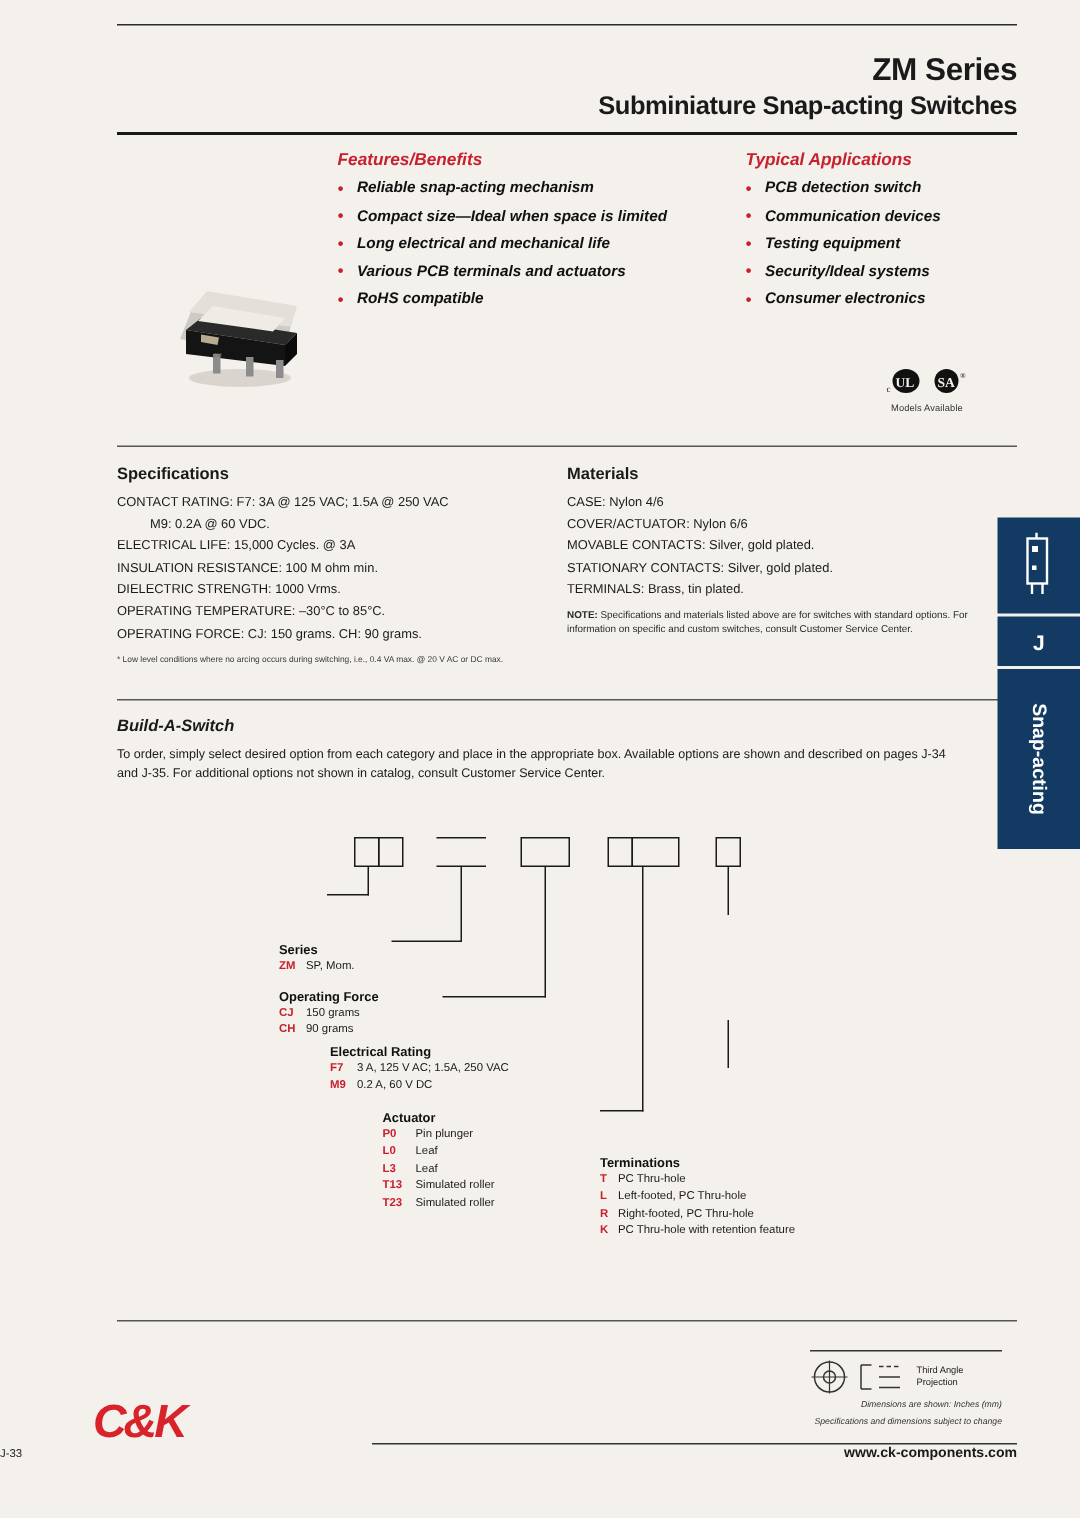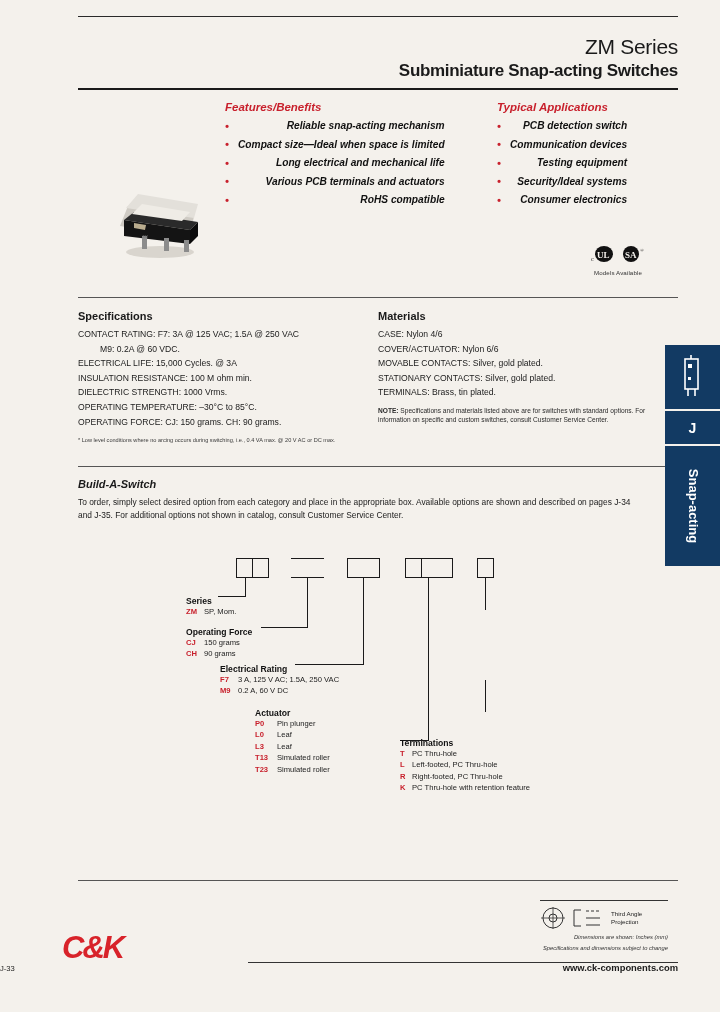--- a/index.html
+++ b/index.html
@@ -15,34 +15,34 @@
 
   
   .rule-top{position:absolute;left:78px;right:42px;top:16px;border-top:1px solid #2a2a2a;}
   .rule-under-title{position:absolute;left:78px;right:42px;top:88px;border-top:2px solid #1a1a1a;}
   .rule-under-hero{position:absolute;left:78px;right:42px;top:297px;border-top:1px solid #555;}
   .rule-under-specs{position:absolute;left:78px;right:42px;top:466px;border-top:1px solid #555;}
   .rule-under-bas{position:absolute;left:78px;right:42px;top:880px;border-top:1px solid #555;}
 
   
   .title-wrap{position:absolute;right:42px;top:34px;text-align:right;}
-  .title-1{font-size:21px;font-weight:normal;letter-spacing:-0.3px;line-height:26px;}
+  .title-1{font-size:21px;font-weight:bold;letter-spacing:-0.3px;line-height:26px;}
   .title-2{font-size:17px;font-weight:bold;letter-spacing:-0.3px;line-height:22px;}
 
   
   .col-head{
     color:#c8202c;font-style:italic;font-weight:bold;font-size:11.5px;
     position:absolute;
   }
   .feat-head{left:225px;top:101px;}
   .app-head{left:497px;top:101px;}
   ul.bullets{list-style:none;margin:0;padding:0;position:absolute;}
   ul.bullets li{
     font-style:italic;font-weight:bold;font-size:10.2px;line-height:18.6px;
-    padding-left:13px;position:relative;white-space:nowrap;color:#111;text-align:right;
+    padding-left:13px;position:relative;white-space:nowrap;color:#111;
   }
   ul.bullets li:before{
     content:"\2022";color:#c8202c;position:absolute;left:0;top:-0.5px;font-size:11px;
   }
   .feat-list{left:225px;top:117px;}
   .app-list{left:497px;top:117px;}
 
   
   .photo{position:absolute;left:98px;top:168px;width:120px;height:98px;}
   .photo svg{display:block;}
@@ -83,21 +83,21 @@
   .bas-intro{position:absolute;left:78px;top:496px;width:560px;font-size:8.4px;line-height:13.2px;color:#1b1b1b;}
 
   .boxes{position:absolute;left:0;top:558px;}
   .bx{position:absolute;border:1.3px solid #1a1a1a;height:20px;box-sizing:border-box;}
   .bx.nb{border-top:1.3px solid #1a1a1a;border-bottom:1.3px solid #1a1a1a;border-left:none;border-right:none;}
 
   .ln{position:absolute;background:#1a1a1a;}
   .ln.v{width:1.2px;}
   .ln.h{height:1.2px;}
 
-  .cat{position:absolute;}
+  .cat{position:absolute;margin-top:32px;}
   .cat-title{font-size:8.6px;font-weight:bold;color:#111;white-space:nowrap;}
   .opt{font-size:7.6px;line-height:11.4px;white-space:nowrap;color:#1b1b1b;}
   .opt .code{color:#c8202c;font-weight:bold;display:inline-block;}
   .w18{width:18px;} .w22{width:22px;} .w12{width:12px;}
 
   
   .proj-box{position:absolute;left:540px;top:900px;width:128px;}
   .proj-row{display:flex;align-items:center;gap:5px;border-top:1px solid #333;padding-top:5px;}
   .proj-label{font-size:6.2px;line-height:7.6px;color:#222;}
   .proj-note{font-size:5.8px;line-height:8.4px;color:#333;text-align:right;font-style:italic;margin-top:3px;}

